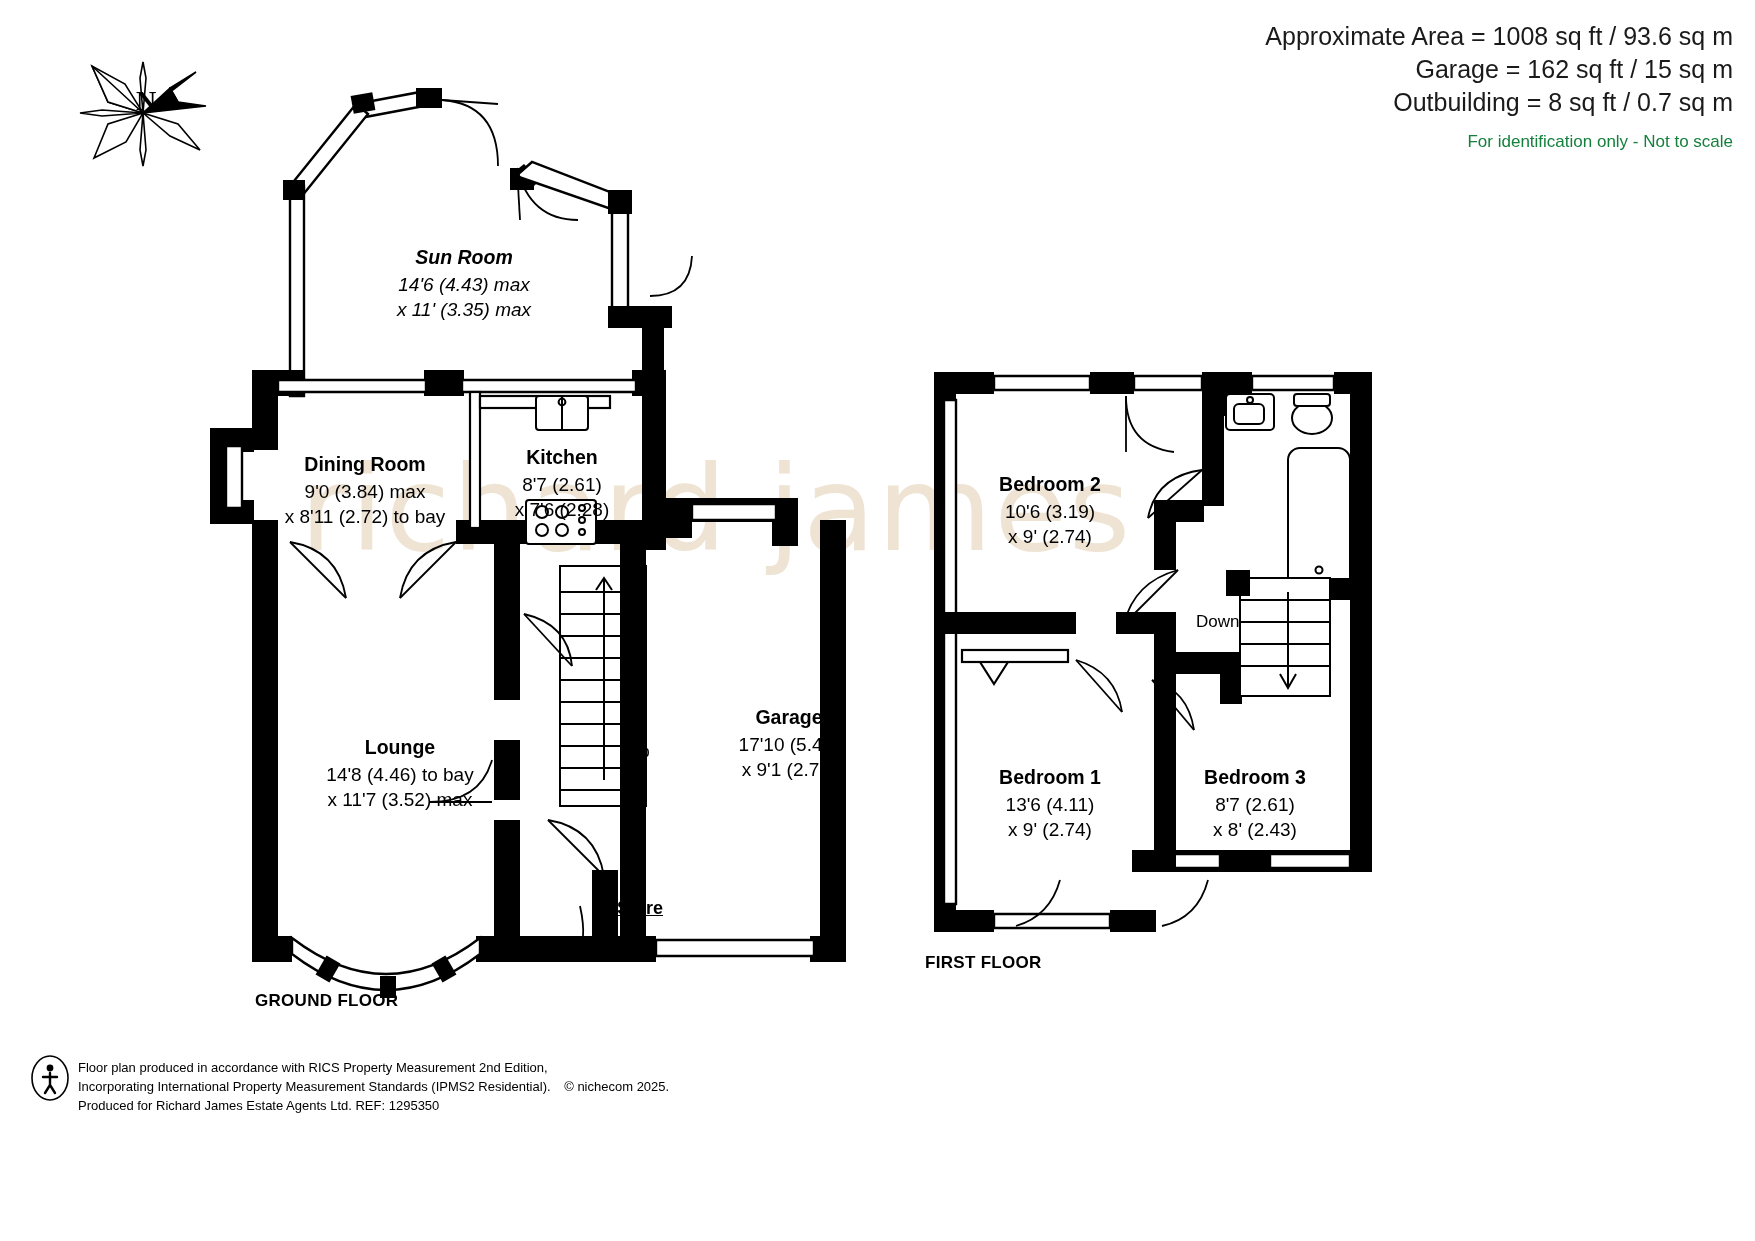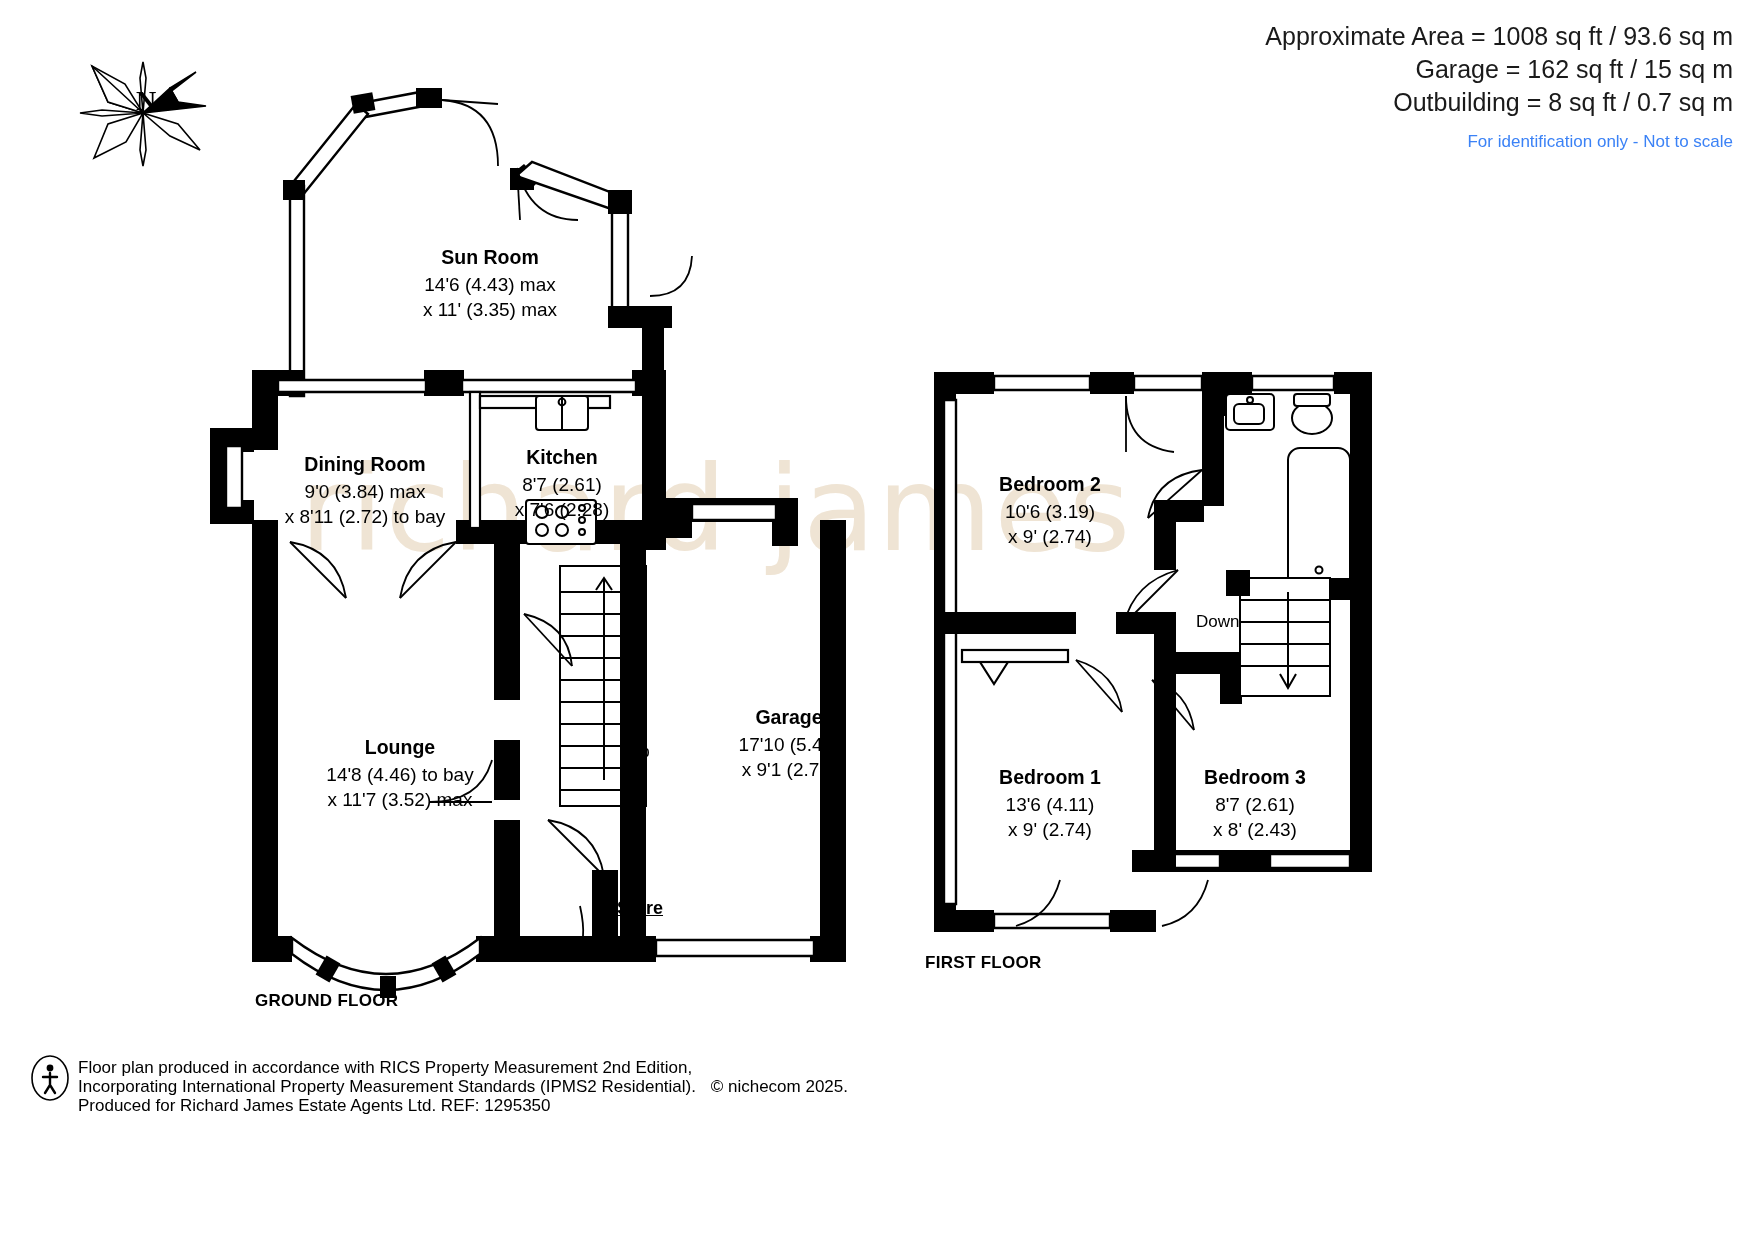--- a/index.html
+++ b/index.html
@@ -22,21 +22,21 @@
     right: 22px;
     top: 20px;
     text-align: right;
     font-size: 25px;
     line-height: 33px;
     color: #1a1a1a;
   }
   #area-summary .note {
     font-size: 17px;
     margin-top: 6px;
-    color: #3b82f6;
+    color: #15803d;
   }
 
   
   #compass {
     left: 78px;
     top: 58px;
     width: 130px;
     height: 110px;
   }
 
@@ -292,21 +292,21 @@
       <rect x="640" y="440" width="26" height="442"></rect>
       <rect x="440" y="856" width="36" height="26"></rect>
       <rect x="630" y="856" width="36" height="26"></rect>
     </g>
     <g fill="#ffffff" stroke="#000" stroke-width="2.4">
       <polygon points="476,860 634,860 634,876 476,876"></polygon>
     </g>
   </svg>
 </div>
 
-<div class="abs room-label" style="left:380px; top:245px; width:220px;">
+<div class="abs room-label" style="left:354px; top:245px; width:220px;font-style:italic;">
   <span class="nm">Sun Room</span>
   <span>14'6 (4.43) max</span><br>
   <span>x 11' (3.35) max</span>
 </div>
 
 <div class="abs room-label" style="left:250px; top:452px; width:230px;">
   <span class="nm">Dining Room</span>
   <span>9'0 (3.84) max</span><br>
   <span>x 8'11 (2.72) to bay</span>
 </div>
@@ -459,21 +459,21 @@
 <div class="abs floor-title" style="left:925px; top:953px;">FIRST FLOOR</div>
 
 <div class="abs" id="footer-icon" style="left:30px; top:1055px;">
   <svg width="40" height="46" viewBox="0 0 40 46">
     <ellipse cx="20" cy="23" rx="18" ry="22" fill="none" stroke="#000" stroke-width="1.6"></ellipse>
     <circle cx="20" cy="13" r="3.4" fill="#000"></circle>
     <path d="M20 18 L20 30 M20 30 L15 38 M20 30 L25 38 M13 22 L27 22" stroke="#000" stroke-width="2.4" fill="none" stroke-linecap="round"></path>
   </svg>
 </div>
 <div class="abs" id="footer-text" style="left:78px; top:1058px;">
-  <div style="font-size:17px; line-height:19px;">
+  <div style="font-size:13px; line-height:19px;">
     <div>Floor plan produced in accordance with RICS Property Measurement 2nd Edition,</div>
     <div>
       <span>Incorporating International Property Measurement Standards (IPMS2 Residential).</span>
       <span class="copy" style="margin-left:10px;">© nichecom 2025.</span>
     </div>
     <div>Produced for Richard James Estate Agents Ltd.   REF: 1295350</div>
   </div>
 </div>
 
 </body></html>

